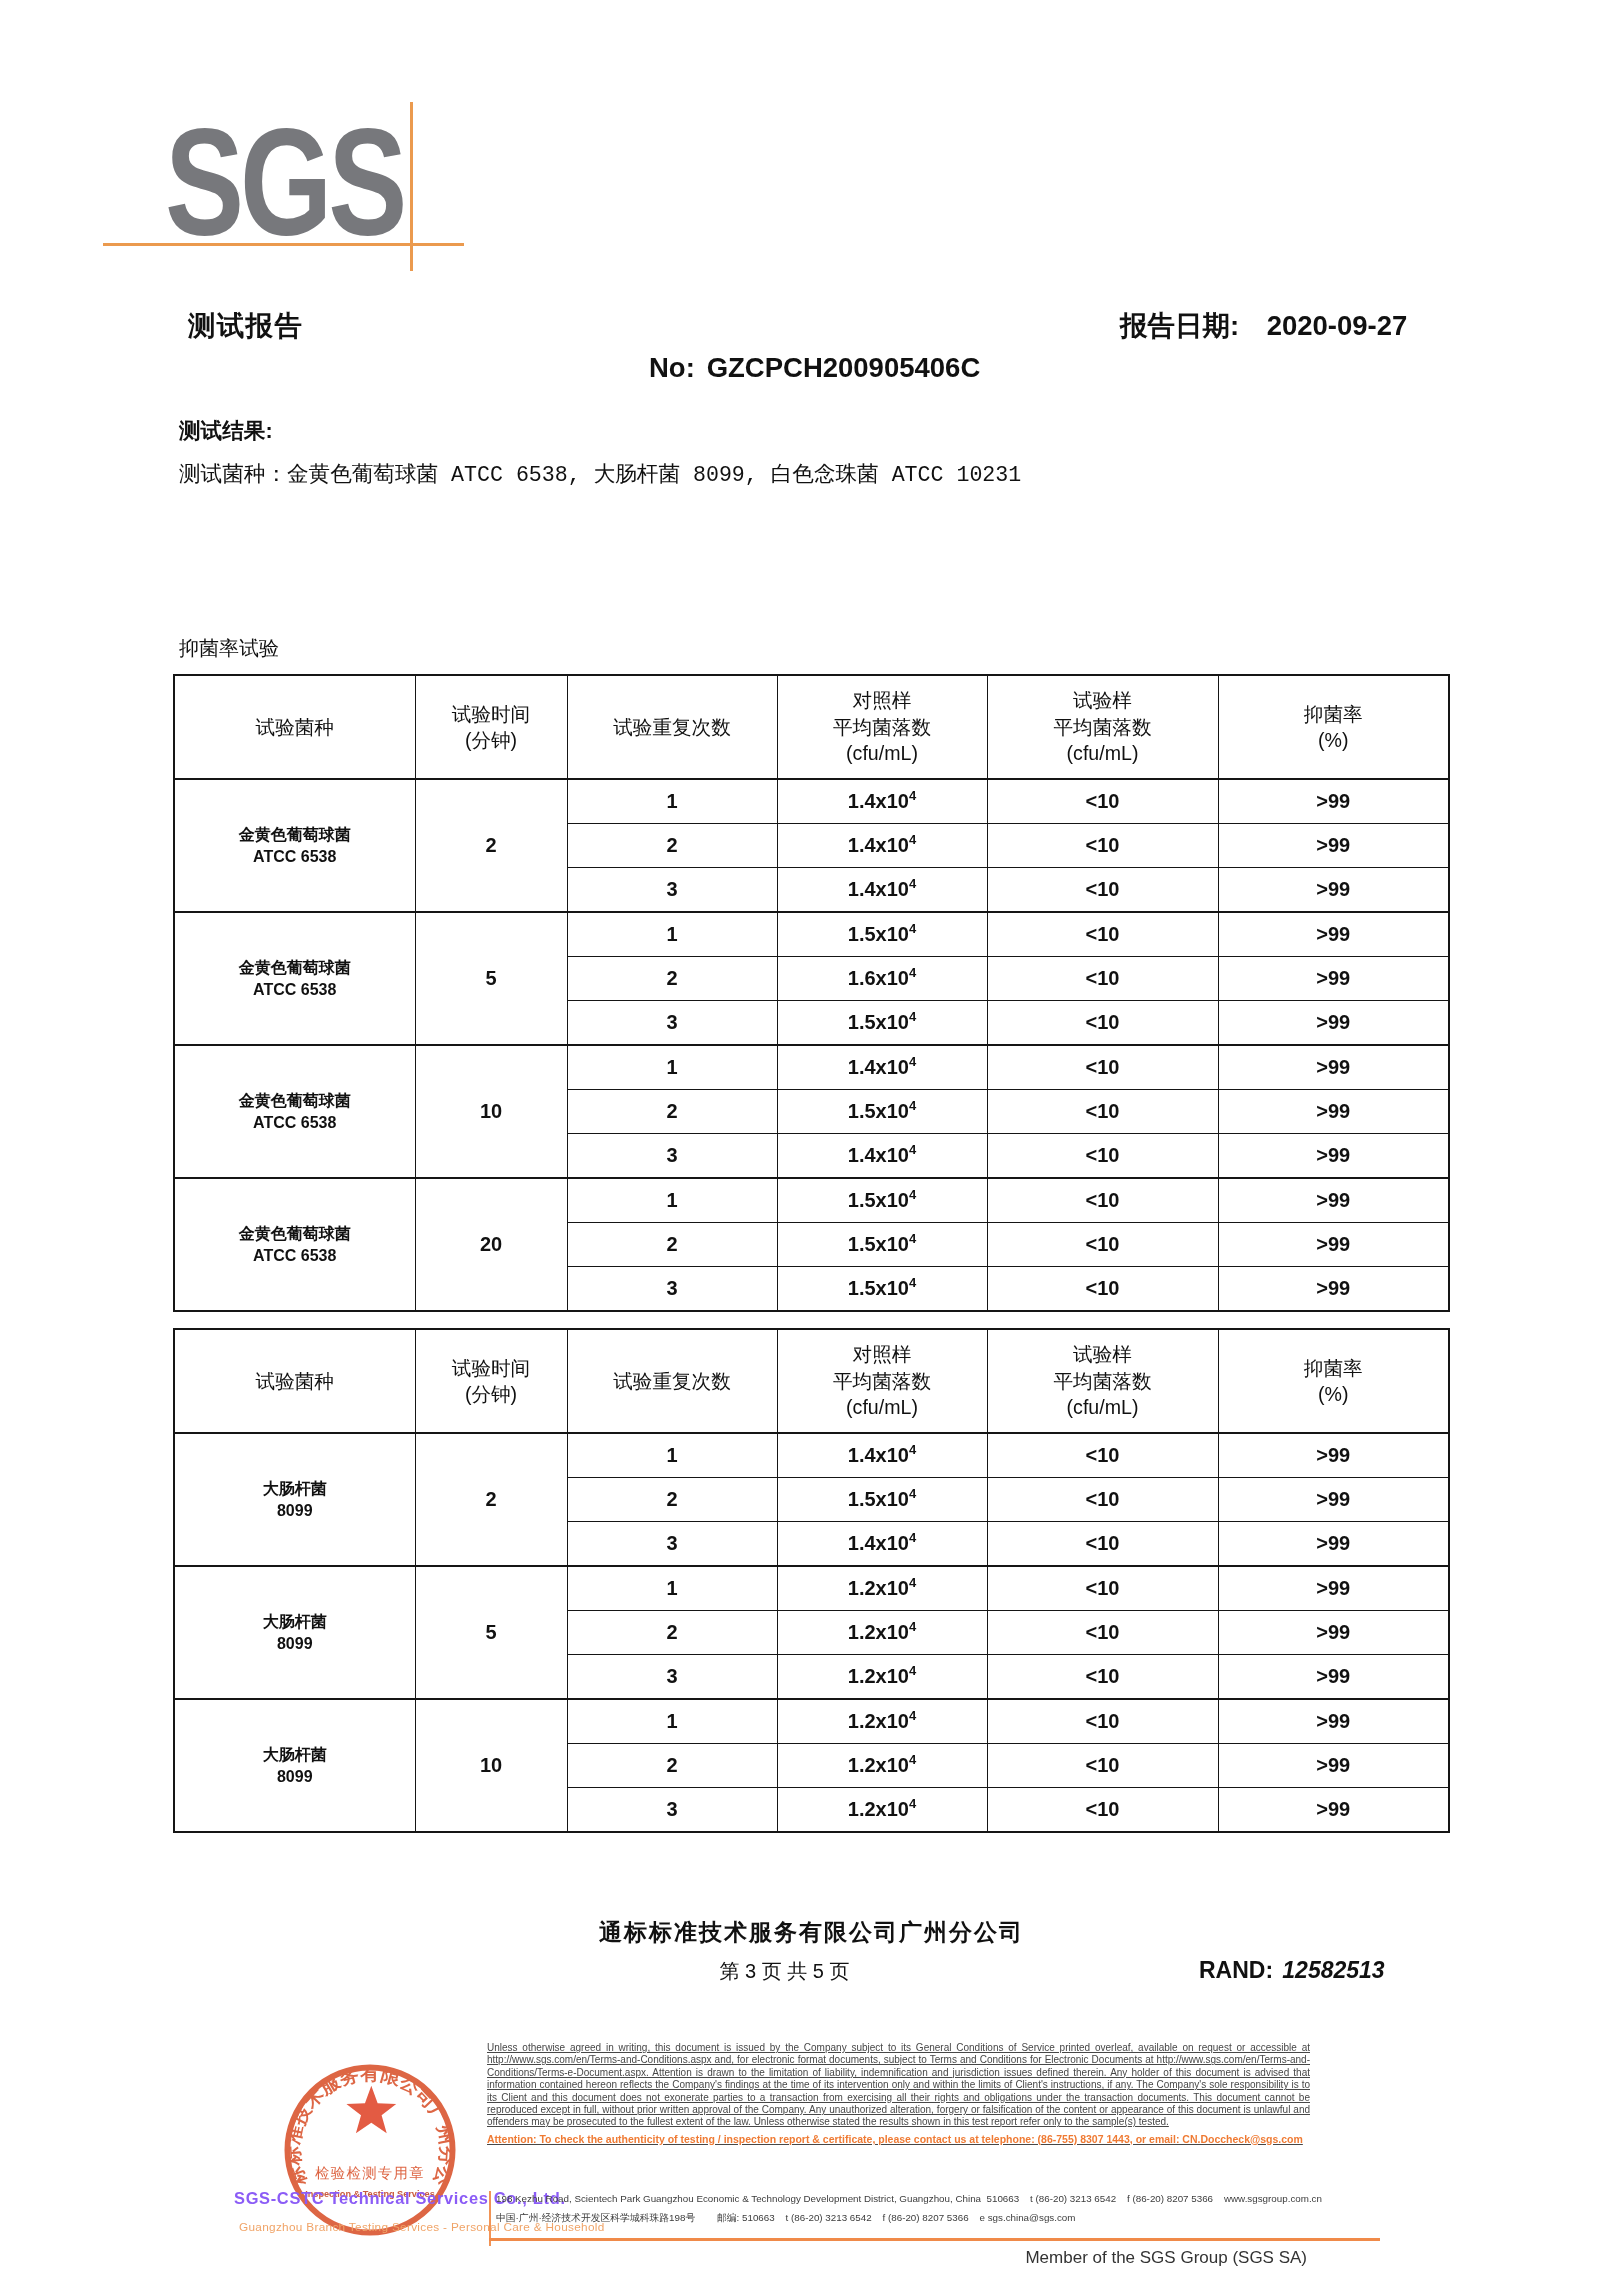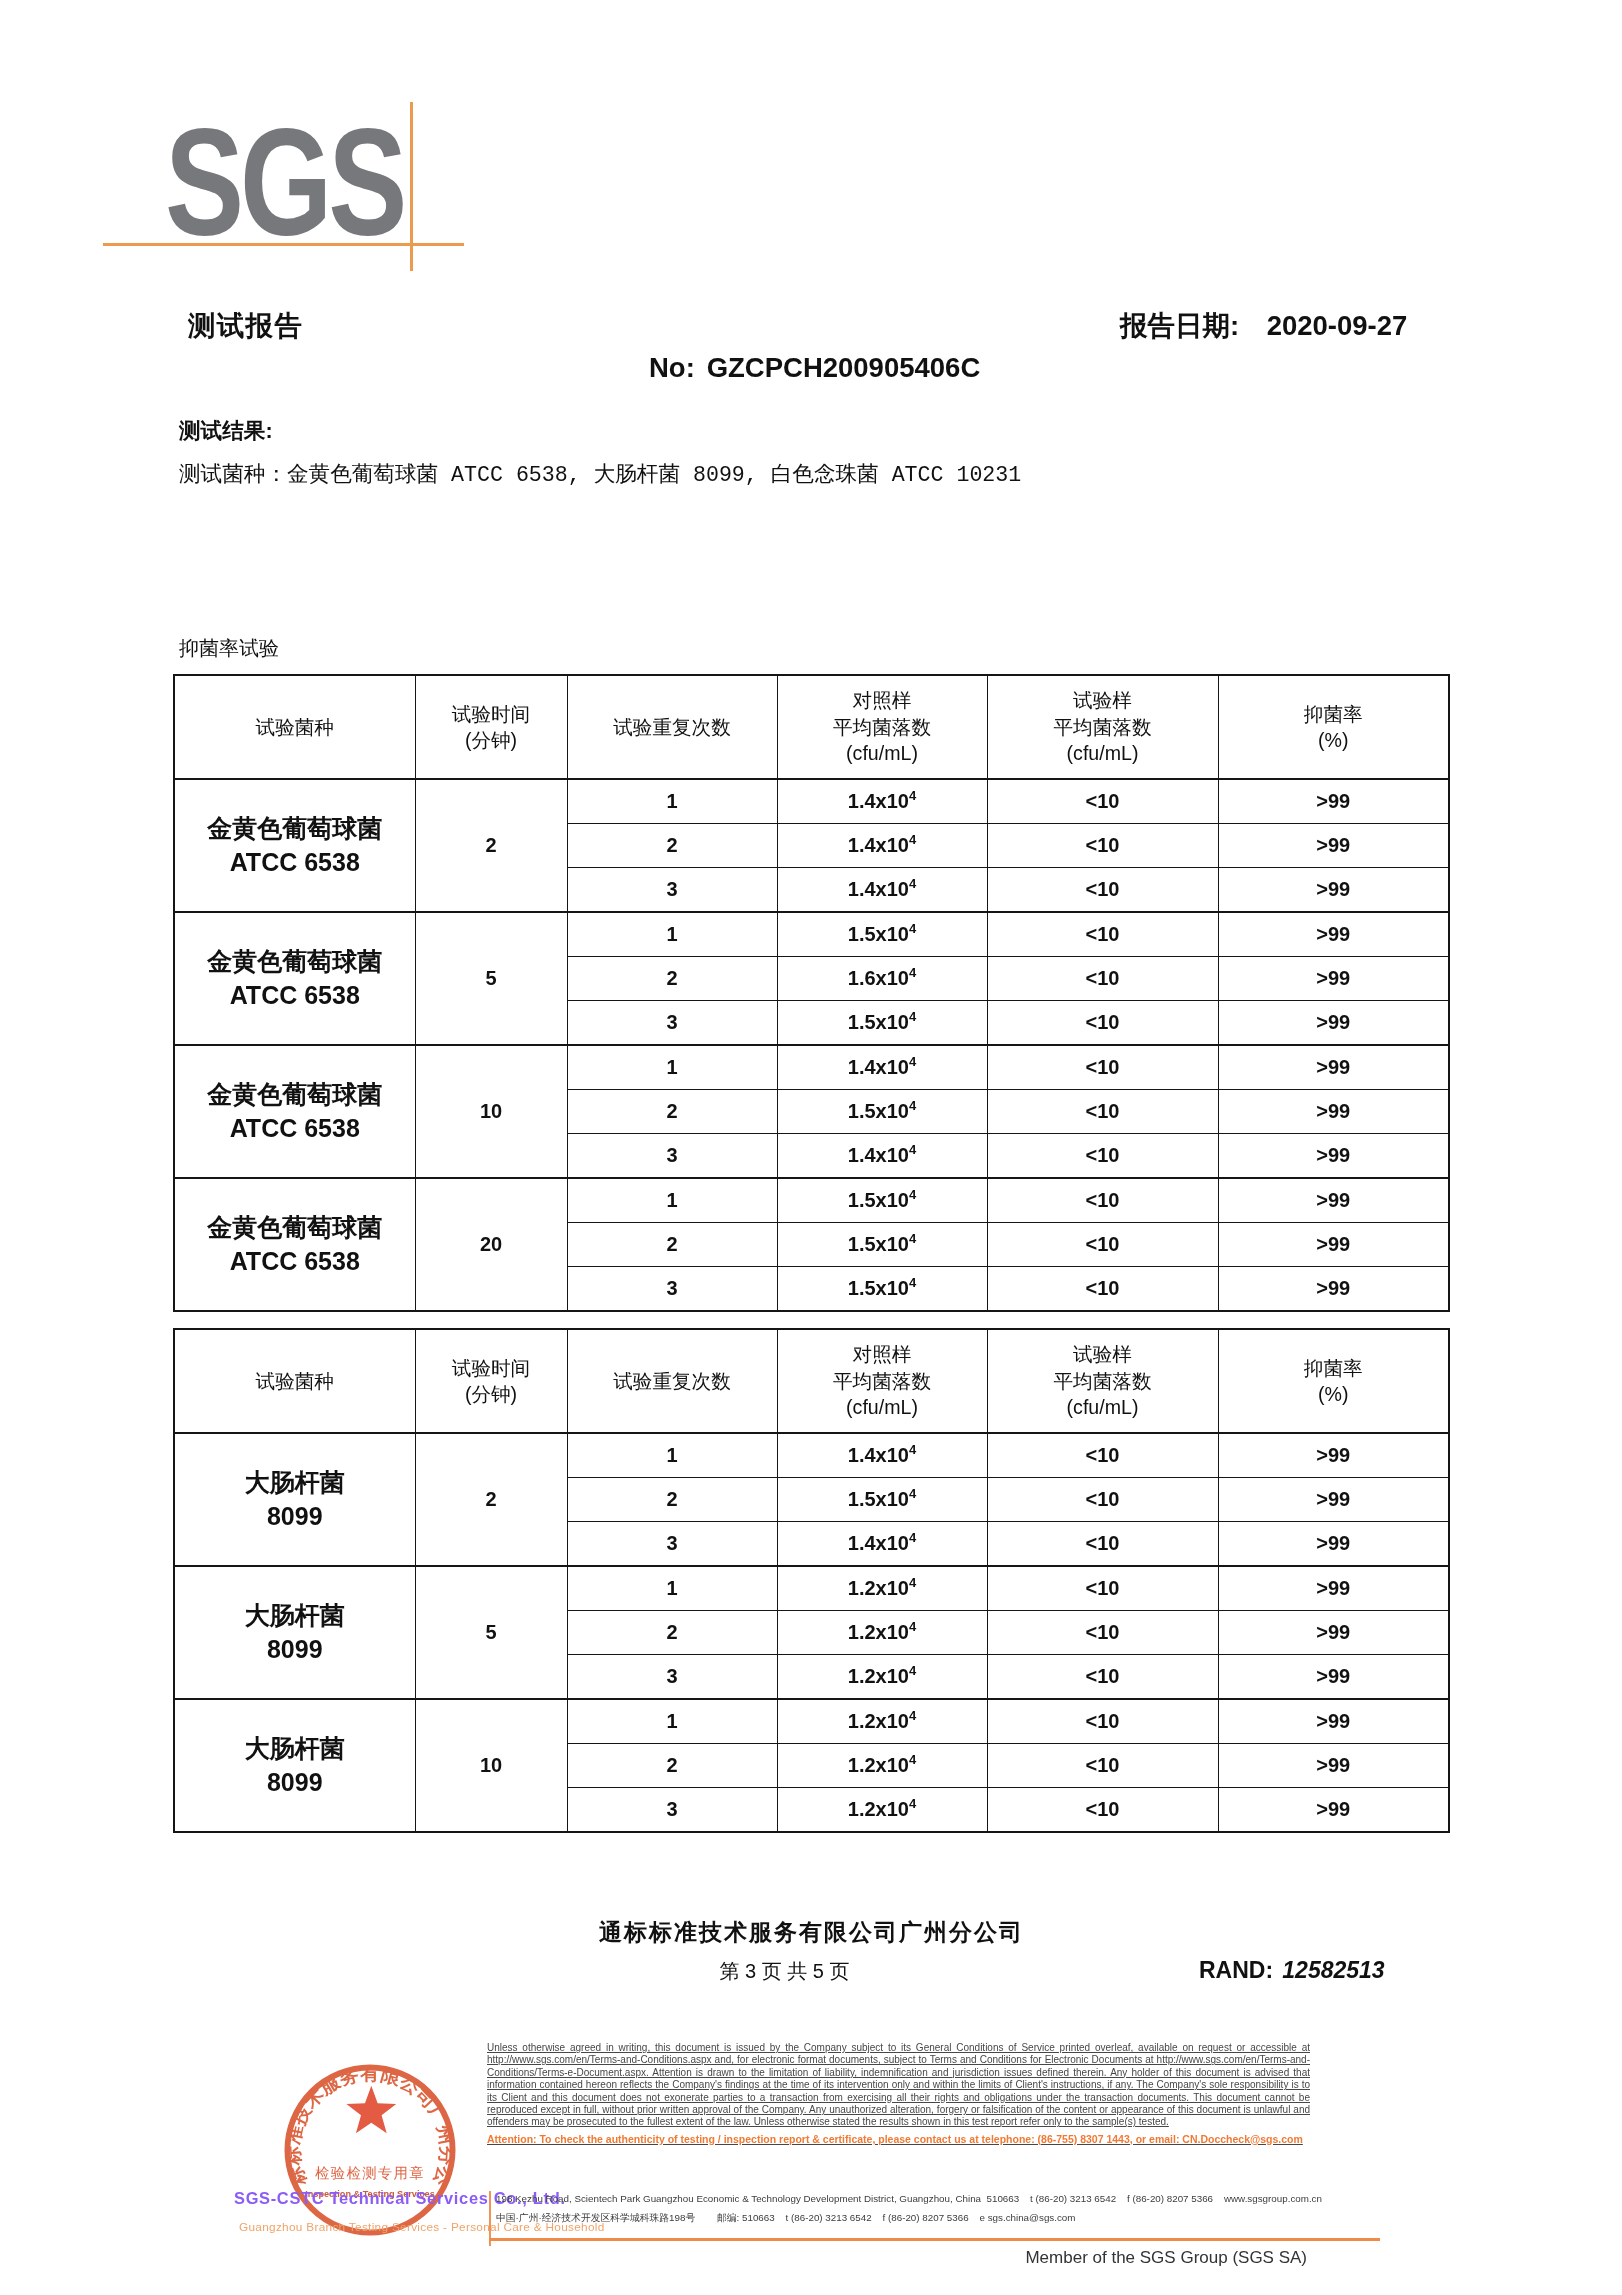--- a/index.html
+++ b/index.html
@@ -37,21 +37,21 @@
   table.data-table{border-width:2.6px;}
   table.data-table th{
     height:102px;font-size:19.6px;font-weight:500;white-space:pre-line;
     text-align:center;vertical-align:middle;line-height:1.35;padding:0 3.9px;
     border-bottom-width:2.6px;
   }
   table.data-table td{
     height:43px;font-size:20px;font-weight:700;text-align:center;vertical-align:middle;
     padding:0 2.6px;
   }
-  table.data-table td.organism{white-space:pre-line;line-height:1.35;font-size:25px;text-align:center;}
+  table.data-table td.organism{white-space:pre-line;line-height:1.35;font-size:16px;text-align:center;}
   table.data-table tr.group-start td{border-top-width:2.6px;}
   table.data-table sup{font-size:13px;vertical-align:super;line-height:0;}
   
   .foot-company{position:absolute;left:0;top:1917px;width:1623px;text-align:center;
     font-size:23px;font-weight:600;letter-spacing:2px;}
   .foot-page{position:absolute;left:0;top:1958px;width:1569px;text-align:center;font-size:20px;}
   .foot-rand{position:absolute;left:1199px;top:1957px;font-size:23px;font-weight:700;white-space:nowrap;}
   .foot-rand .val{margin-left:9.2px;font-style:italic;}
   
   .seal{position:absolute;left:275px;top:2055px;opacity:0.88;}

